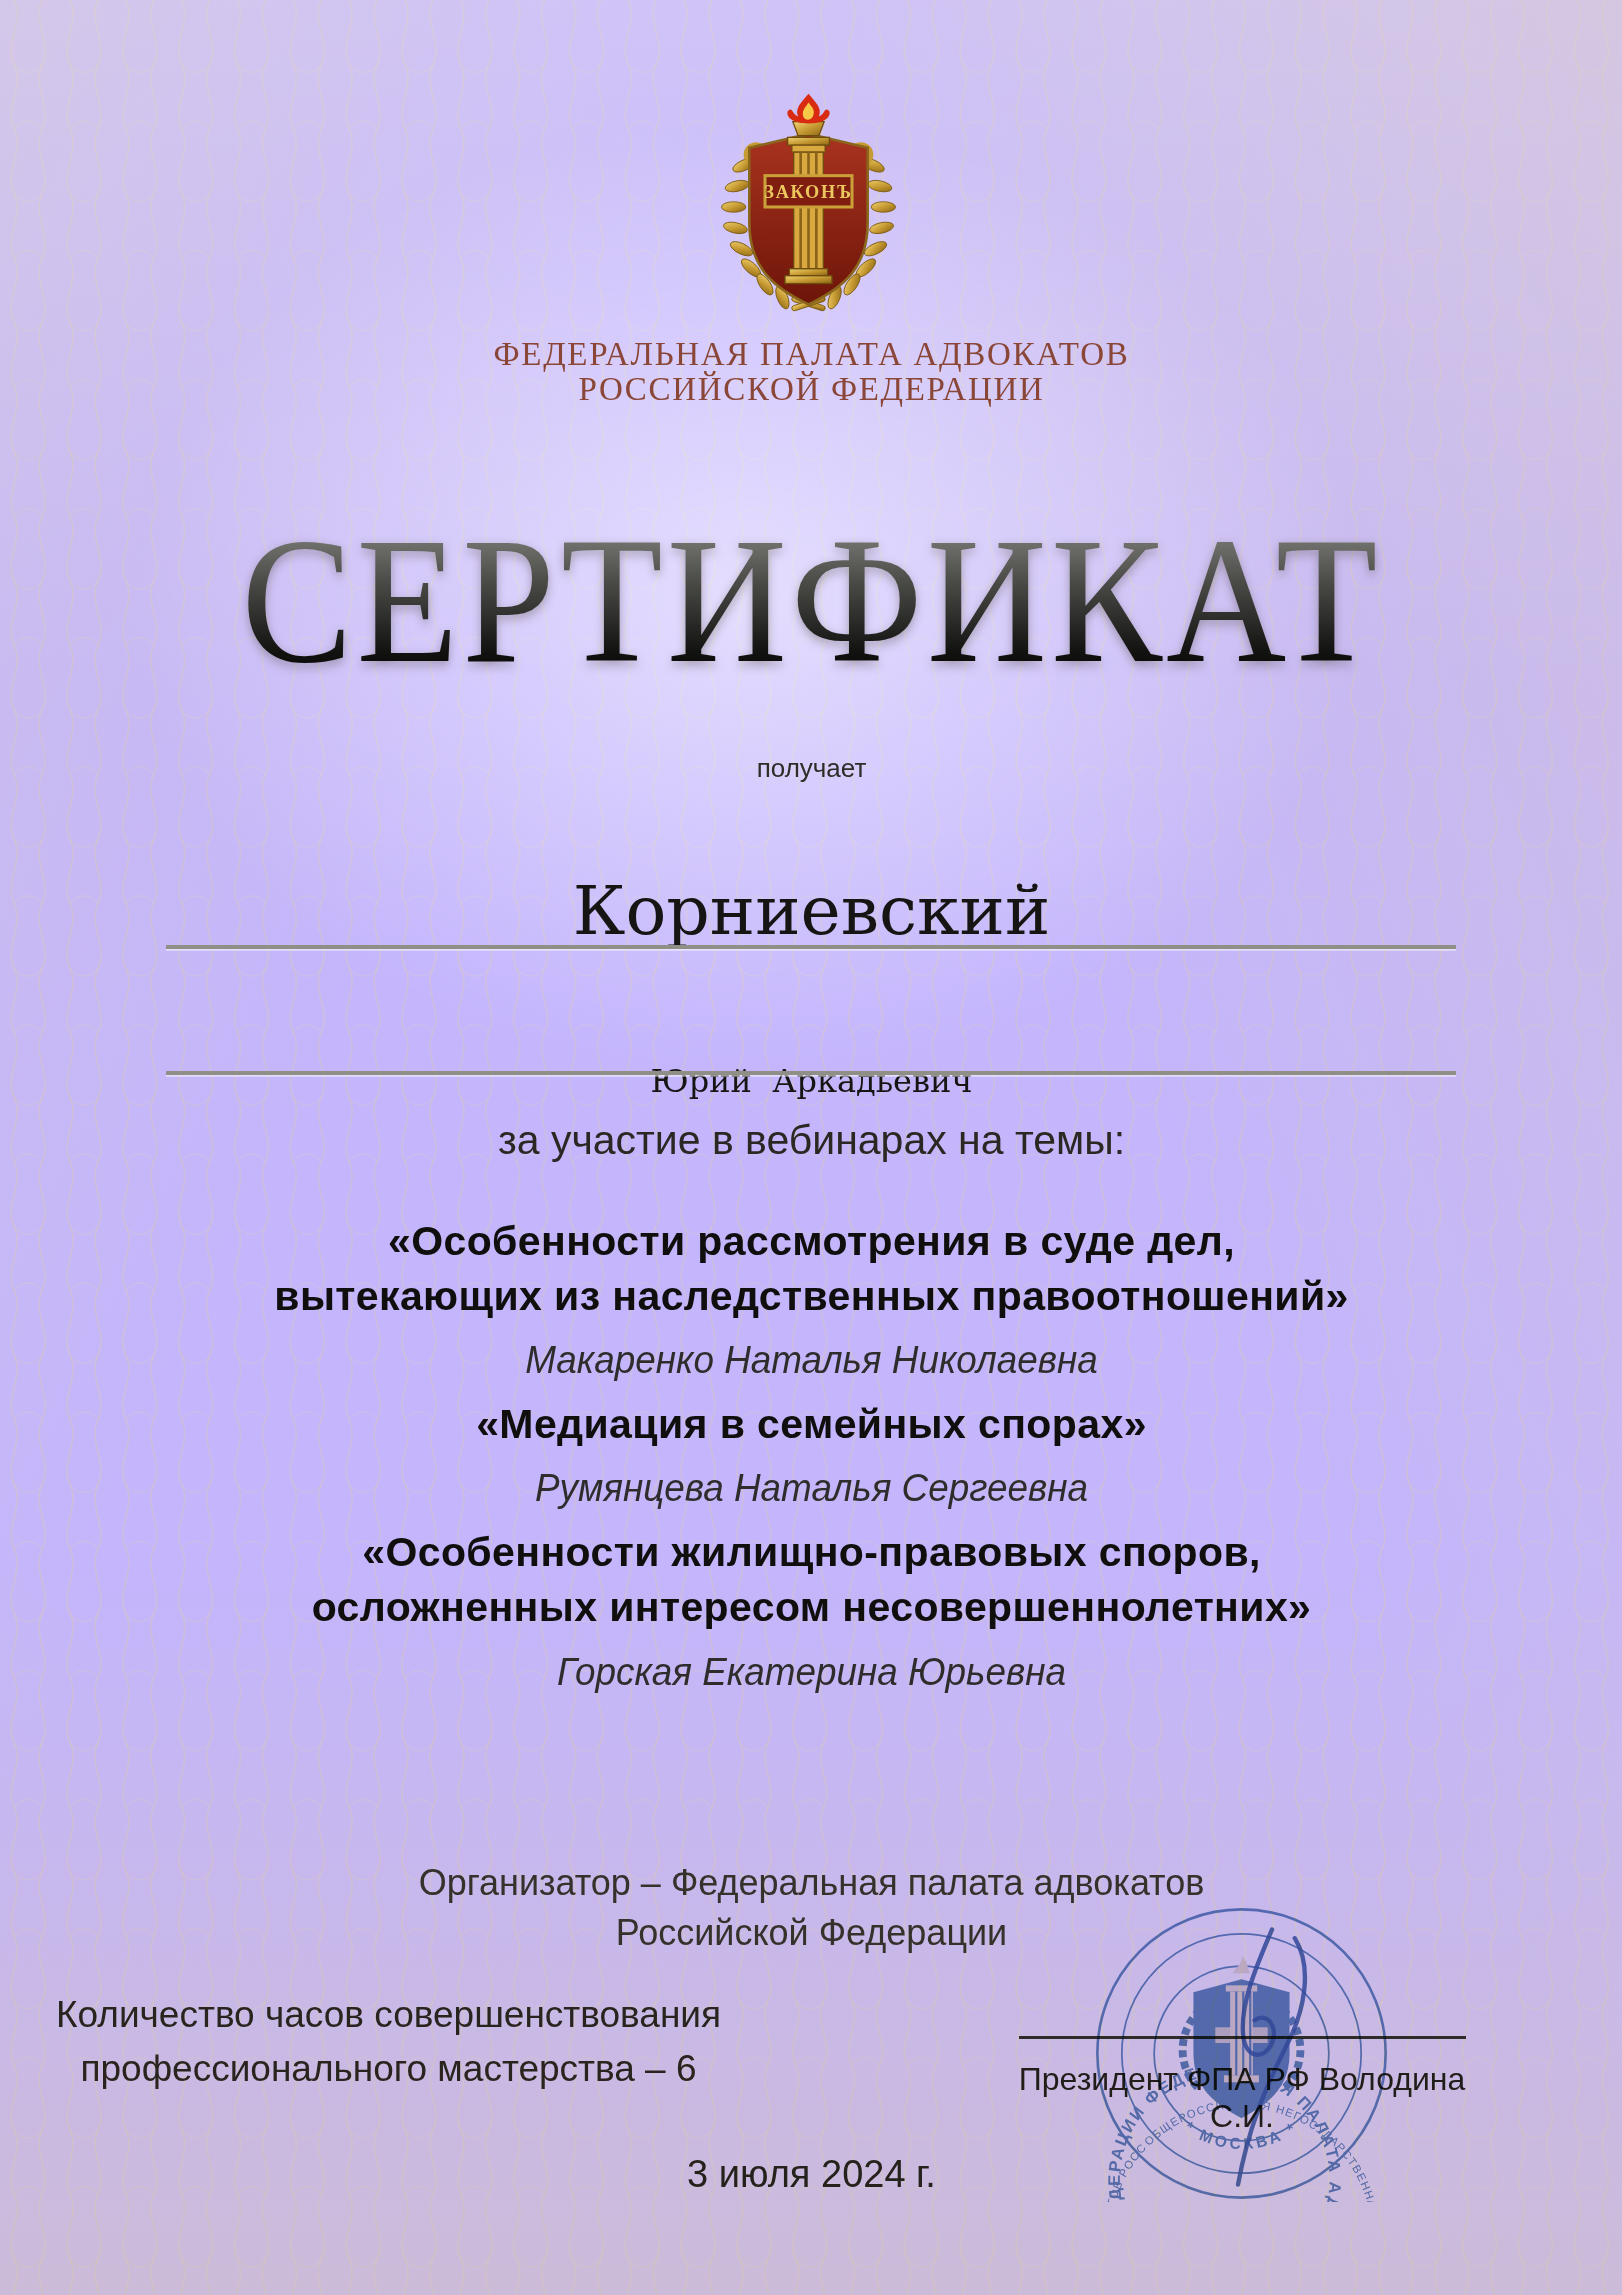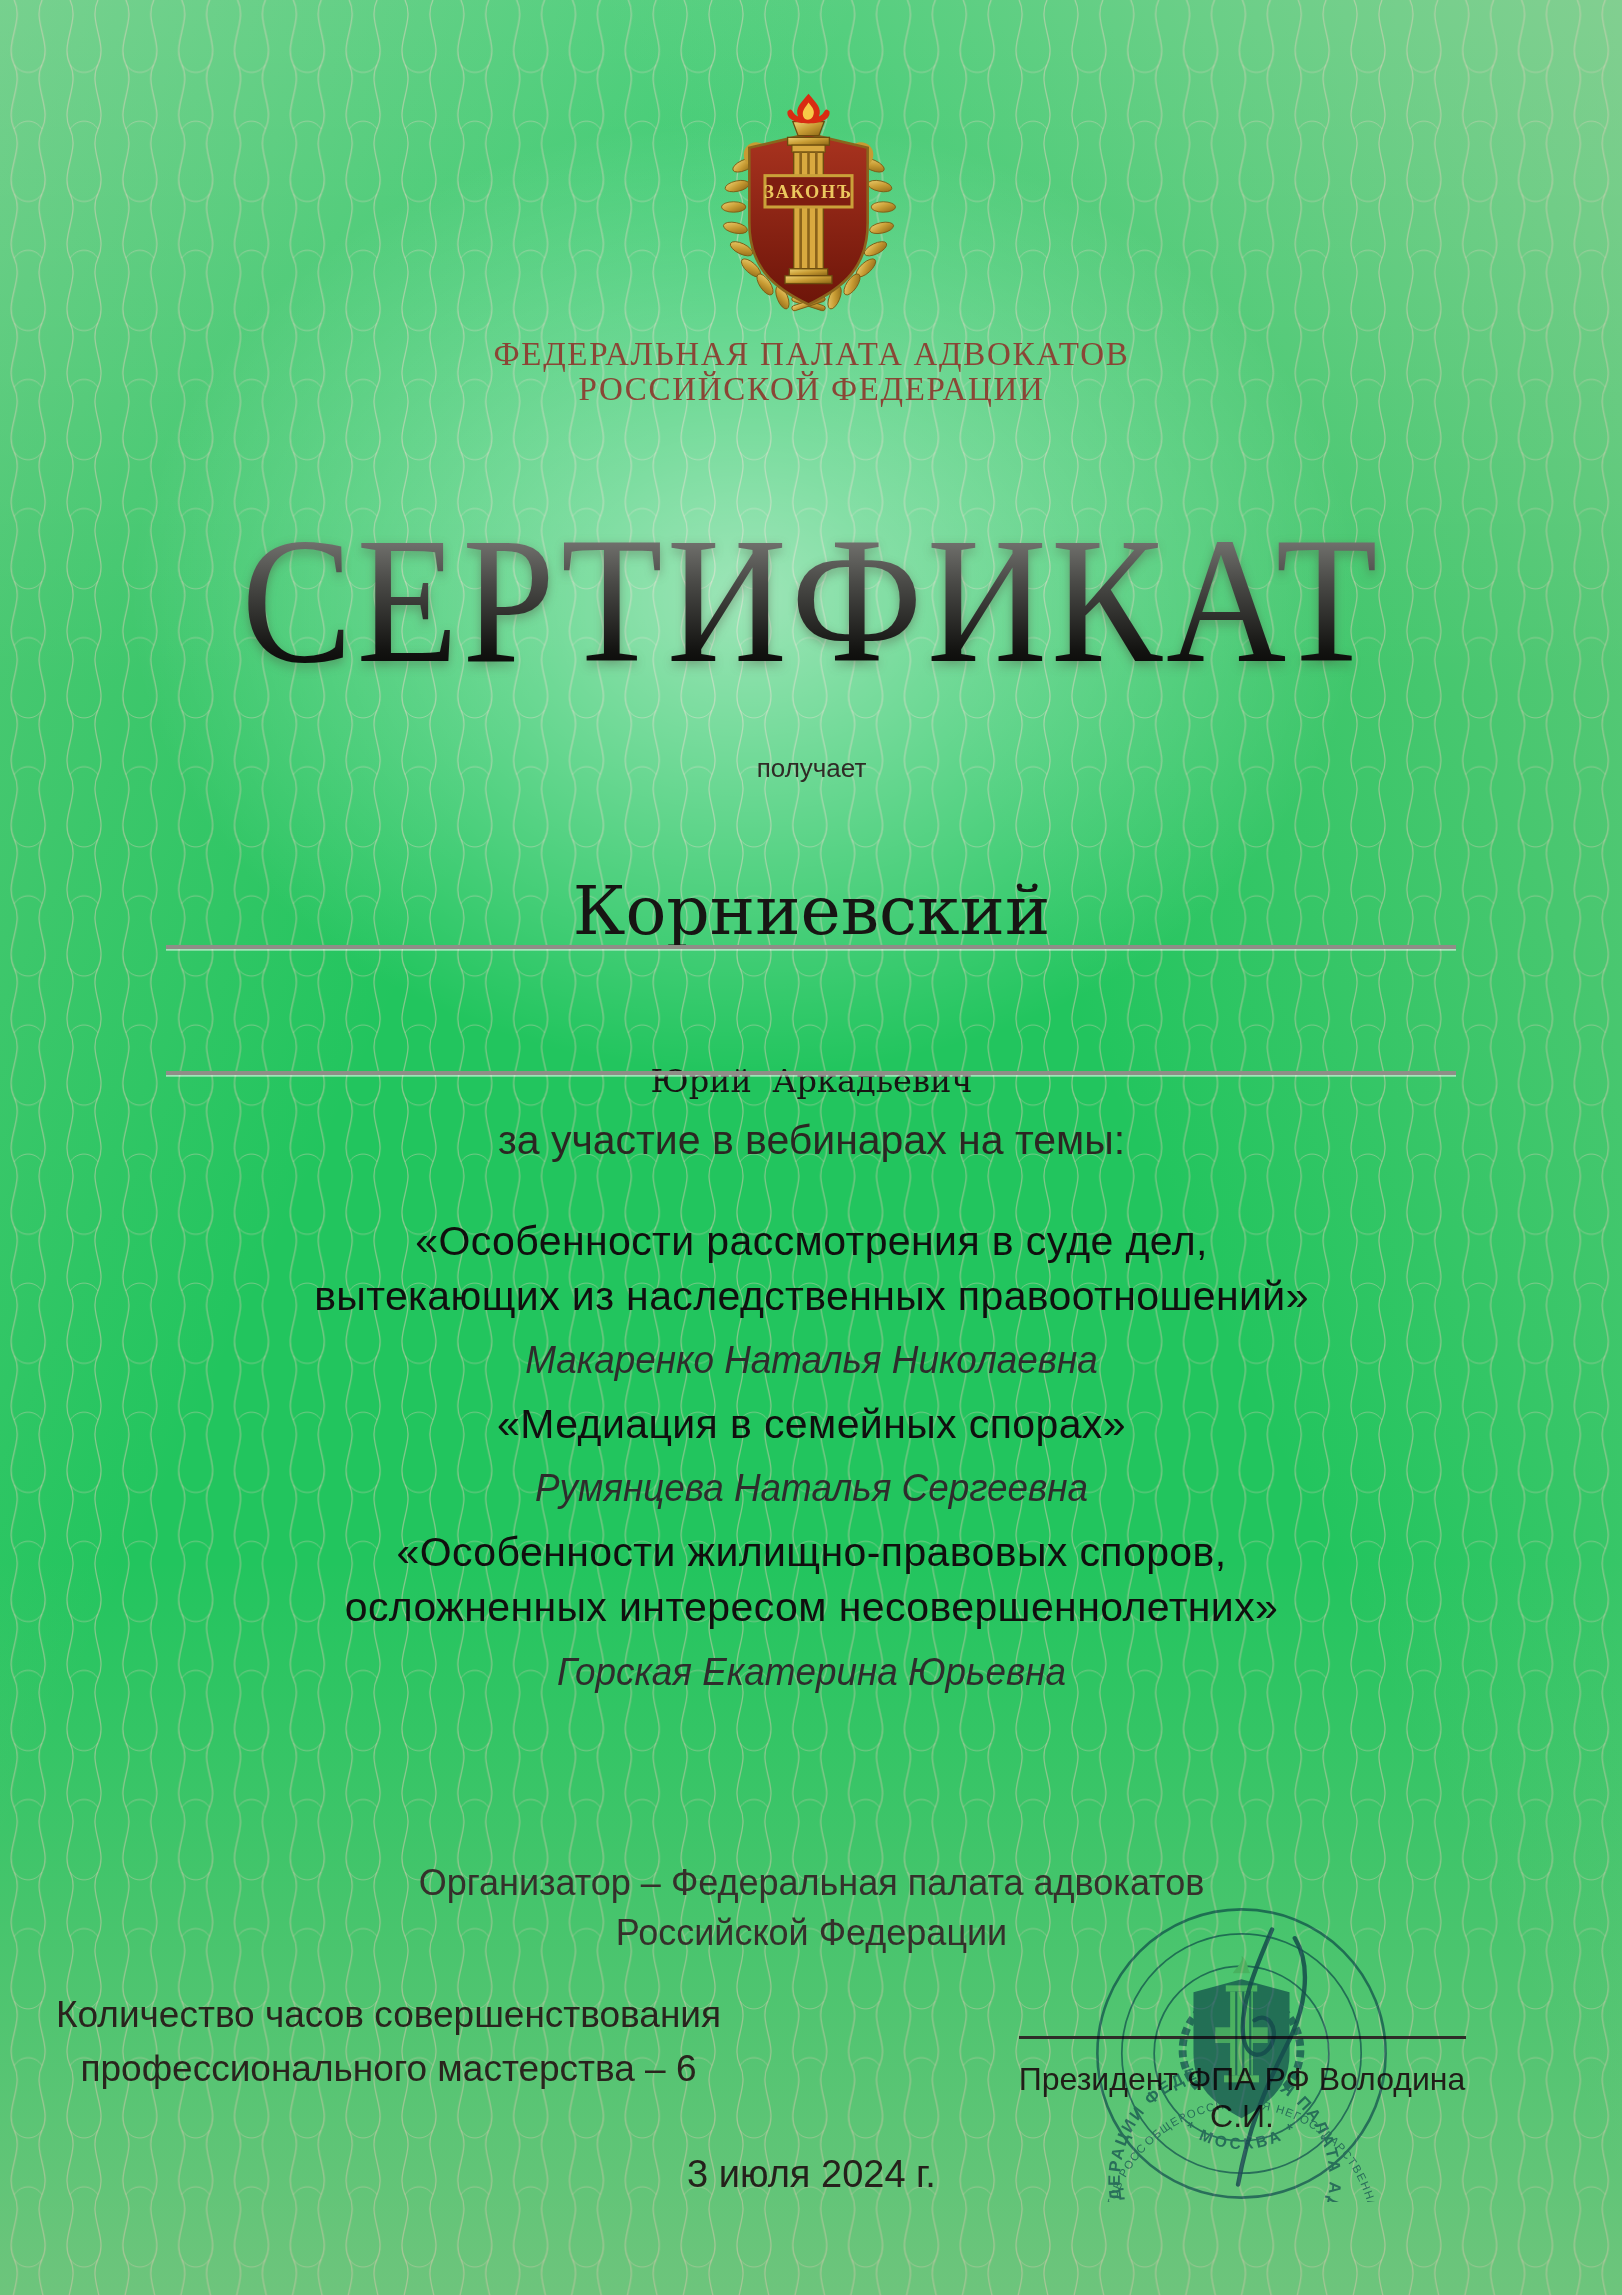--- a/index.html
+++ b/index.html
@@ -1,17 +1,17 @@
 <!DOCTYPE html>
 <html style="font-size:14px"><head>
 <meta charset="utf-8">
 <style>
   html,body{margin:0;padding:0;}
   body{width:1623px;height:2295px;position:relative;font-family:"Liberation Sans","DejaVu Sans",sans-serif;}
-  .page{position:absolute;inset:0;background:#22c55e;overflow:hidden;}
+  .page{position:absolute;inset:0;background:#c4b5fd;overflow:hidden;}
   .bg-svg{position:absolute;left:0;top:0;}
   .vignette{position:absolute;inset:0;pointer-events:none;
     background:
       radial-gradient(855px 663px at 46% 26%, rgba(255,255,255,.55), rgba(255,255,255,0) 72%),
       linear-gradient(115deg, rgba(224,211,188,.30), rgba(255,255,255,0) 32%),
       linear-gradient(245deg, rgba(222,207,180,.38), rgba(255,255,255,0) 38%),
       linear-gradient(180deg, rgba(255,255,255,.18) 0%, rgba(255,255,255,0) 30%, rgba(255,255,255,0) 68%, rgba(214,196,166,.42) 100%);}
   .centered{position:absolute;left:0;width:100%;text-align:center;}
   .org-title{top:337px;font-family:"Liberation Serif","DejaVu Serif",serif;font-size:33px;line-height:35px;
     letter-spacing:1.7px;color:#8a4636;white-space:pre-line;font-weight:400;}
@@ -20,21 +20,21 @@
     background:linear-gradient(180deg,#8f8f8b 0%,#4a4a47 40%,#121210 78%,#000 100%);
     -webkit-background-clip:text;background-clip:text;color:transparent;
     filter:drop-shadow(0 4.4px 5.2px rgba(70,62,50,.38));}
   .receives{top:753px;font-size:26px;color:#2f2b26;}
   .name-last{top:871px;font-family:"DejaVu Serif","Liberation Serif",serif;font-size:68px;color:#171513;}
   .name-first{top:1062px;font-family:"DejaVu Serif","Liberation Serif",serif;font-size:32px;color:#171513;white-space:pre;}
   .rule{position:absolute;left:166px;width:1290px;height:3.5px;background:#8f8e87;box-shadow:0 1.7px 0 rgba(255,255,255,.55);}
   .rule-1{top:945px;} .rule-2{top:1071px;}
   .participation{top:1117px;font-size:41px;color:#2b2722;}
   .webinars{position:absolute;left:0;top:1214px;width:100%;text-align:center;}
-  .topic{font-size:41px;font-weight:400;line-height:55px;color:#100f0e;white-space:pre-line;letter-spacing:0.4px;}
+  .topic{font-size:41px;font-weight:700;line-height:55px;color:#100f0e;white-space:pre-line;letter-spacing:0.4px;}
   .speaker{font-size:38px;line-height:49px;font-style:italic;color:#2e2d2c;margin-top:12.2px;transform:scaleX(.97);transform-origin:50% 50%;}
   .gap-t{margin-top:12px;}
   .organizer{top:1858px;font-size:36px;line-height:50px;color:#35312b;white-space:pre-line;}
   .hours{position:absolute;left:56px;top:1988px;font-size:37px;line-height:54px;color:#29241d;text-align:center;white-space:pre-line;}
   .sig-line{position:absolute;left:1019px;top:2036px;width:447px;height:2.6px;background:#2e2c28;}
   .sig-caption{position:absolute;left:989px;top:2061px;width:506px;text-align:center;font-size:32px;color:#211d18;}
   .date{top:2153px;font-size:38px;color:#25211b;}
   .emblem-svg{position:absolute;left:718px;top:92px;}
   .stamp-svg{position:absolute;left:1093px;top:1905px;mix-blend-mode:multiply;opacity:.92;}
   .st-ring{fill:#5d87ba;font-family:"Liberation Sans",sans-serif;}

